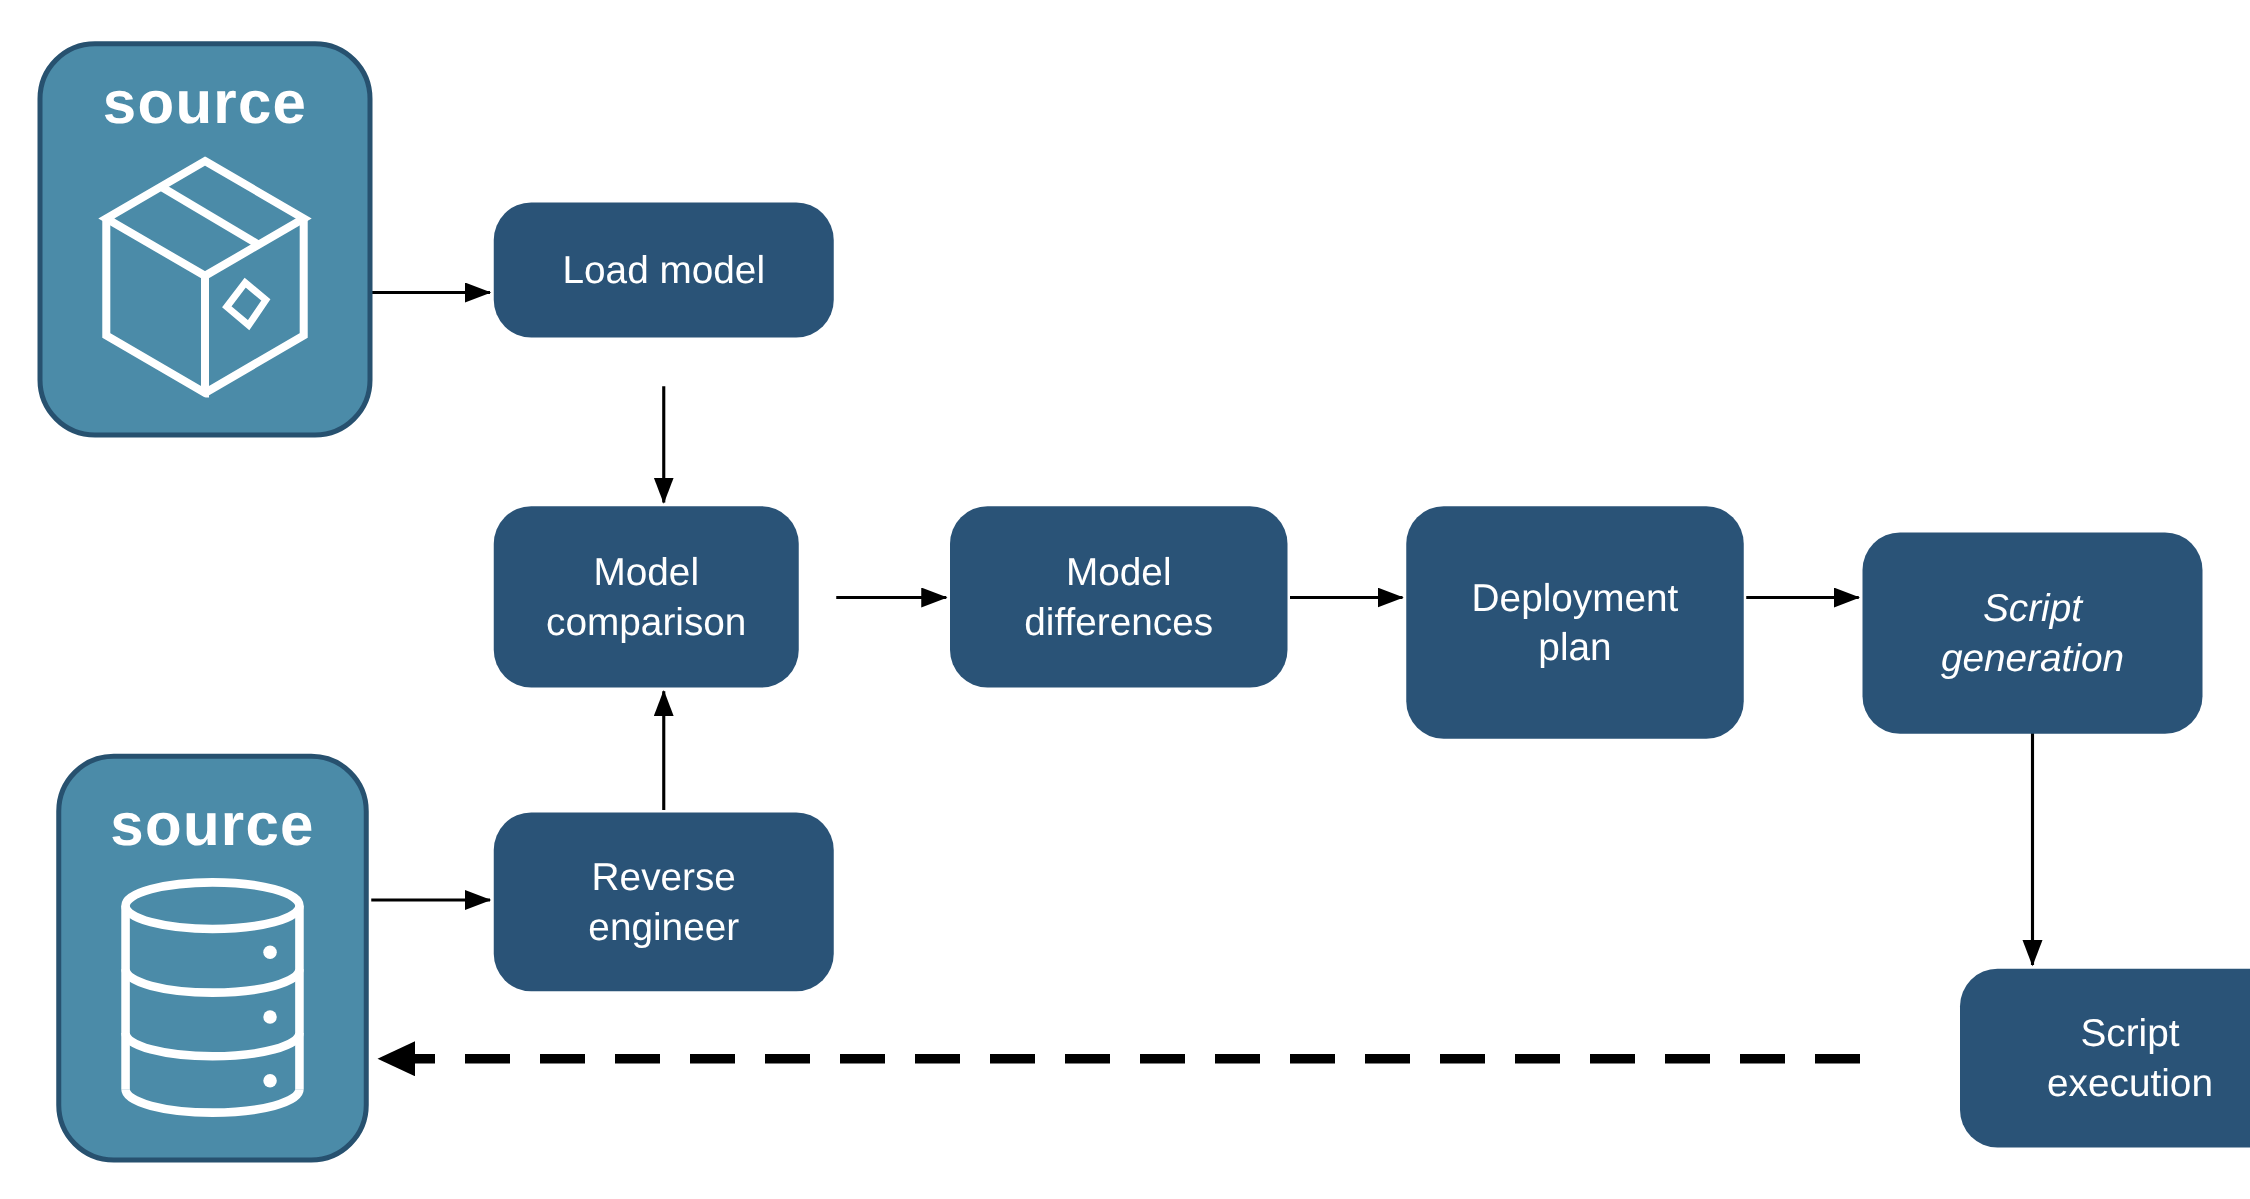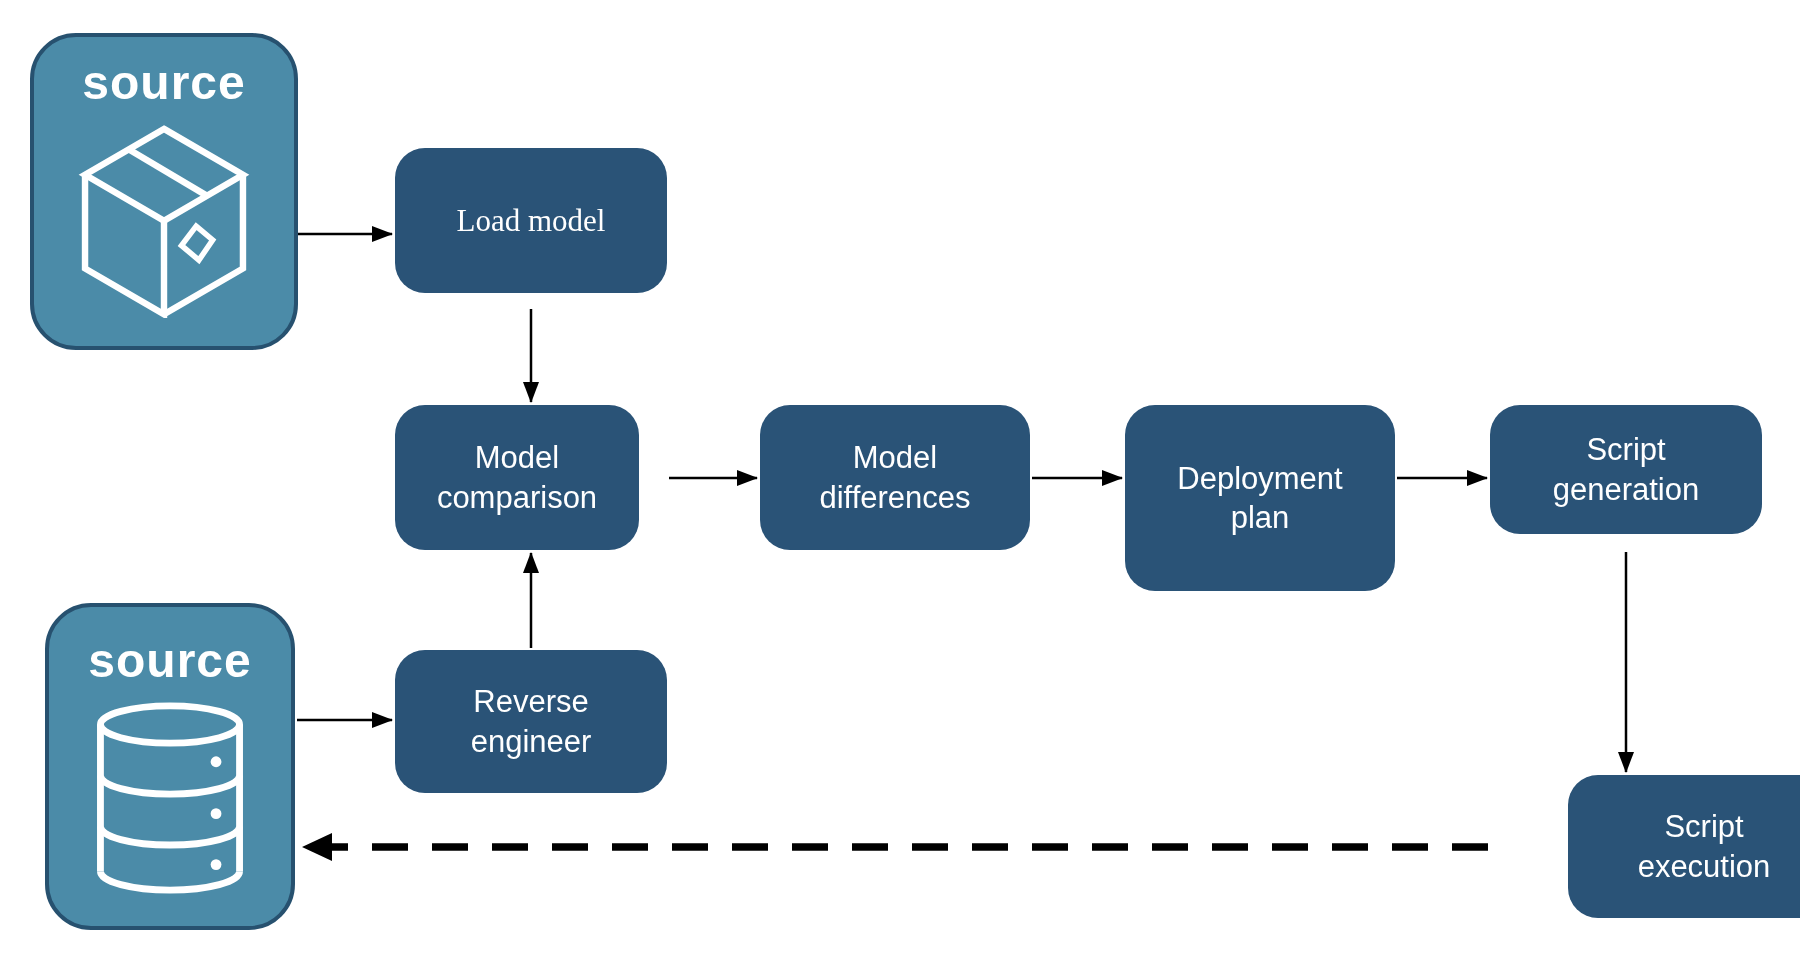--- a/index.html
+++ b/index.html
@@ -32,25 +32,25 @@
     align-items: center;
     justify-content: center;
     color: #ffffff;
     font-size: 31px;
     line-height: 1.26;
     text-align: center;
     box-sizing: border-box;
   }
   .node .node-label { max-width: 215px; }
 
-  .node-load-model        { left: 395px;  top: 148px; width: 272px; height: 145px; font-family: Liberation Serif, serif; }
+  .node-load-model        { left: 395px;  top: 162px; width: 272px; height: 108px; }
   .node-model-comparison  { left: 395px;  top: 405px; width: 244px; height: 145px; }
   .node-model-differences { left: 760px;  top: 405px; width: 270px; height: 145px; }
   .node-deployment-plan   { left: 1125px; top: 405px; width: 270px; height: 186px; }
-  .node-script-generation { left: 1490px; top: 405px; width: 272px; height: 129px; }
+  .node-script-generation { left: 1490px; top: 426px; width: 272px; height: 161px; font-style: italic; }
   .node-script-execution  { left: 1568px; top: 775px; width: 272px; height: 143px; }
   .node-reverse-engineer  { left: 395px;  top: 650px; width: 272px; height: 143px; }
 
   
   .endpoint {
     position: absolute;
     background: #4B8BA8;
     border: 4px solid #27516F;
     border-radius: 46px;
     display: flex;

